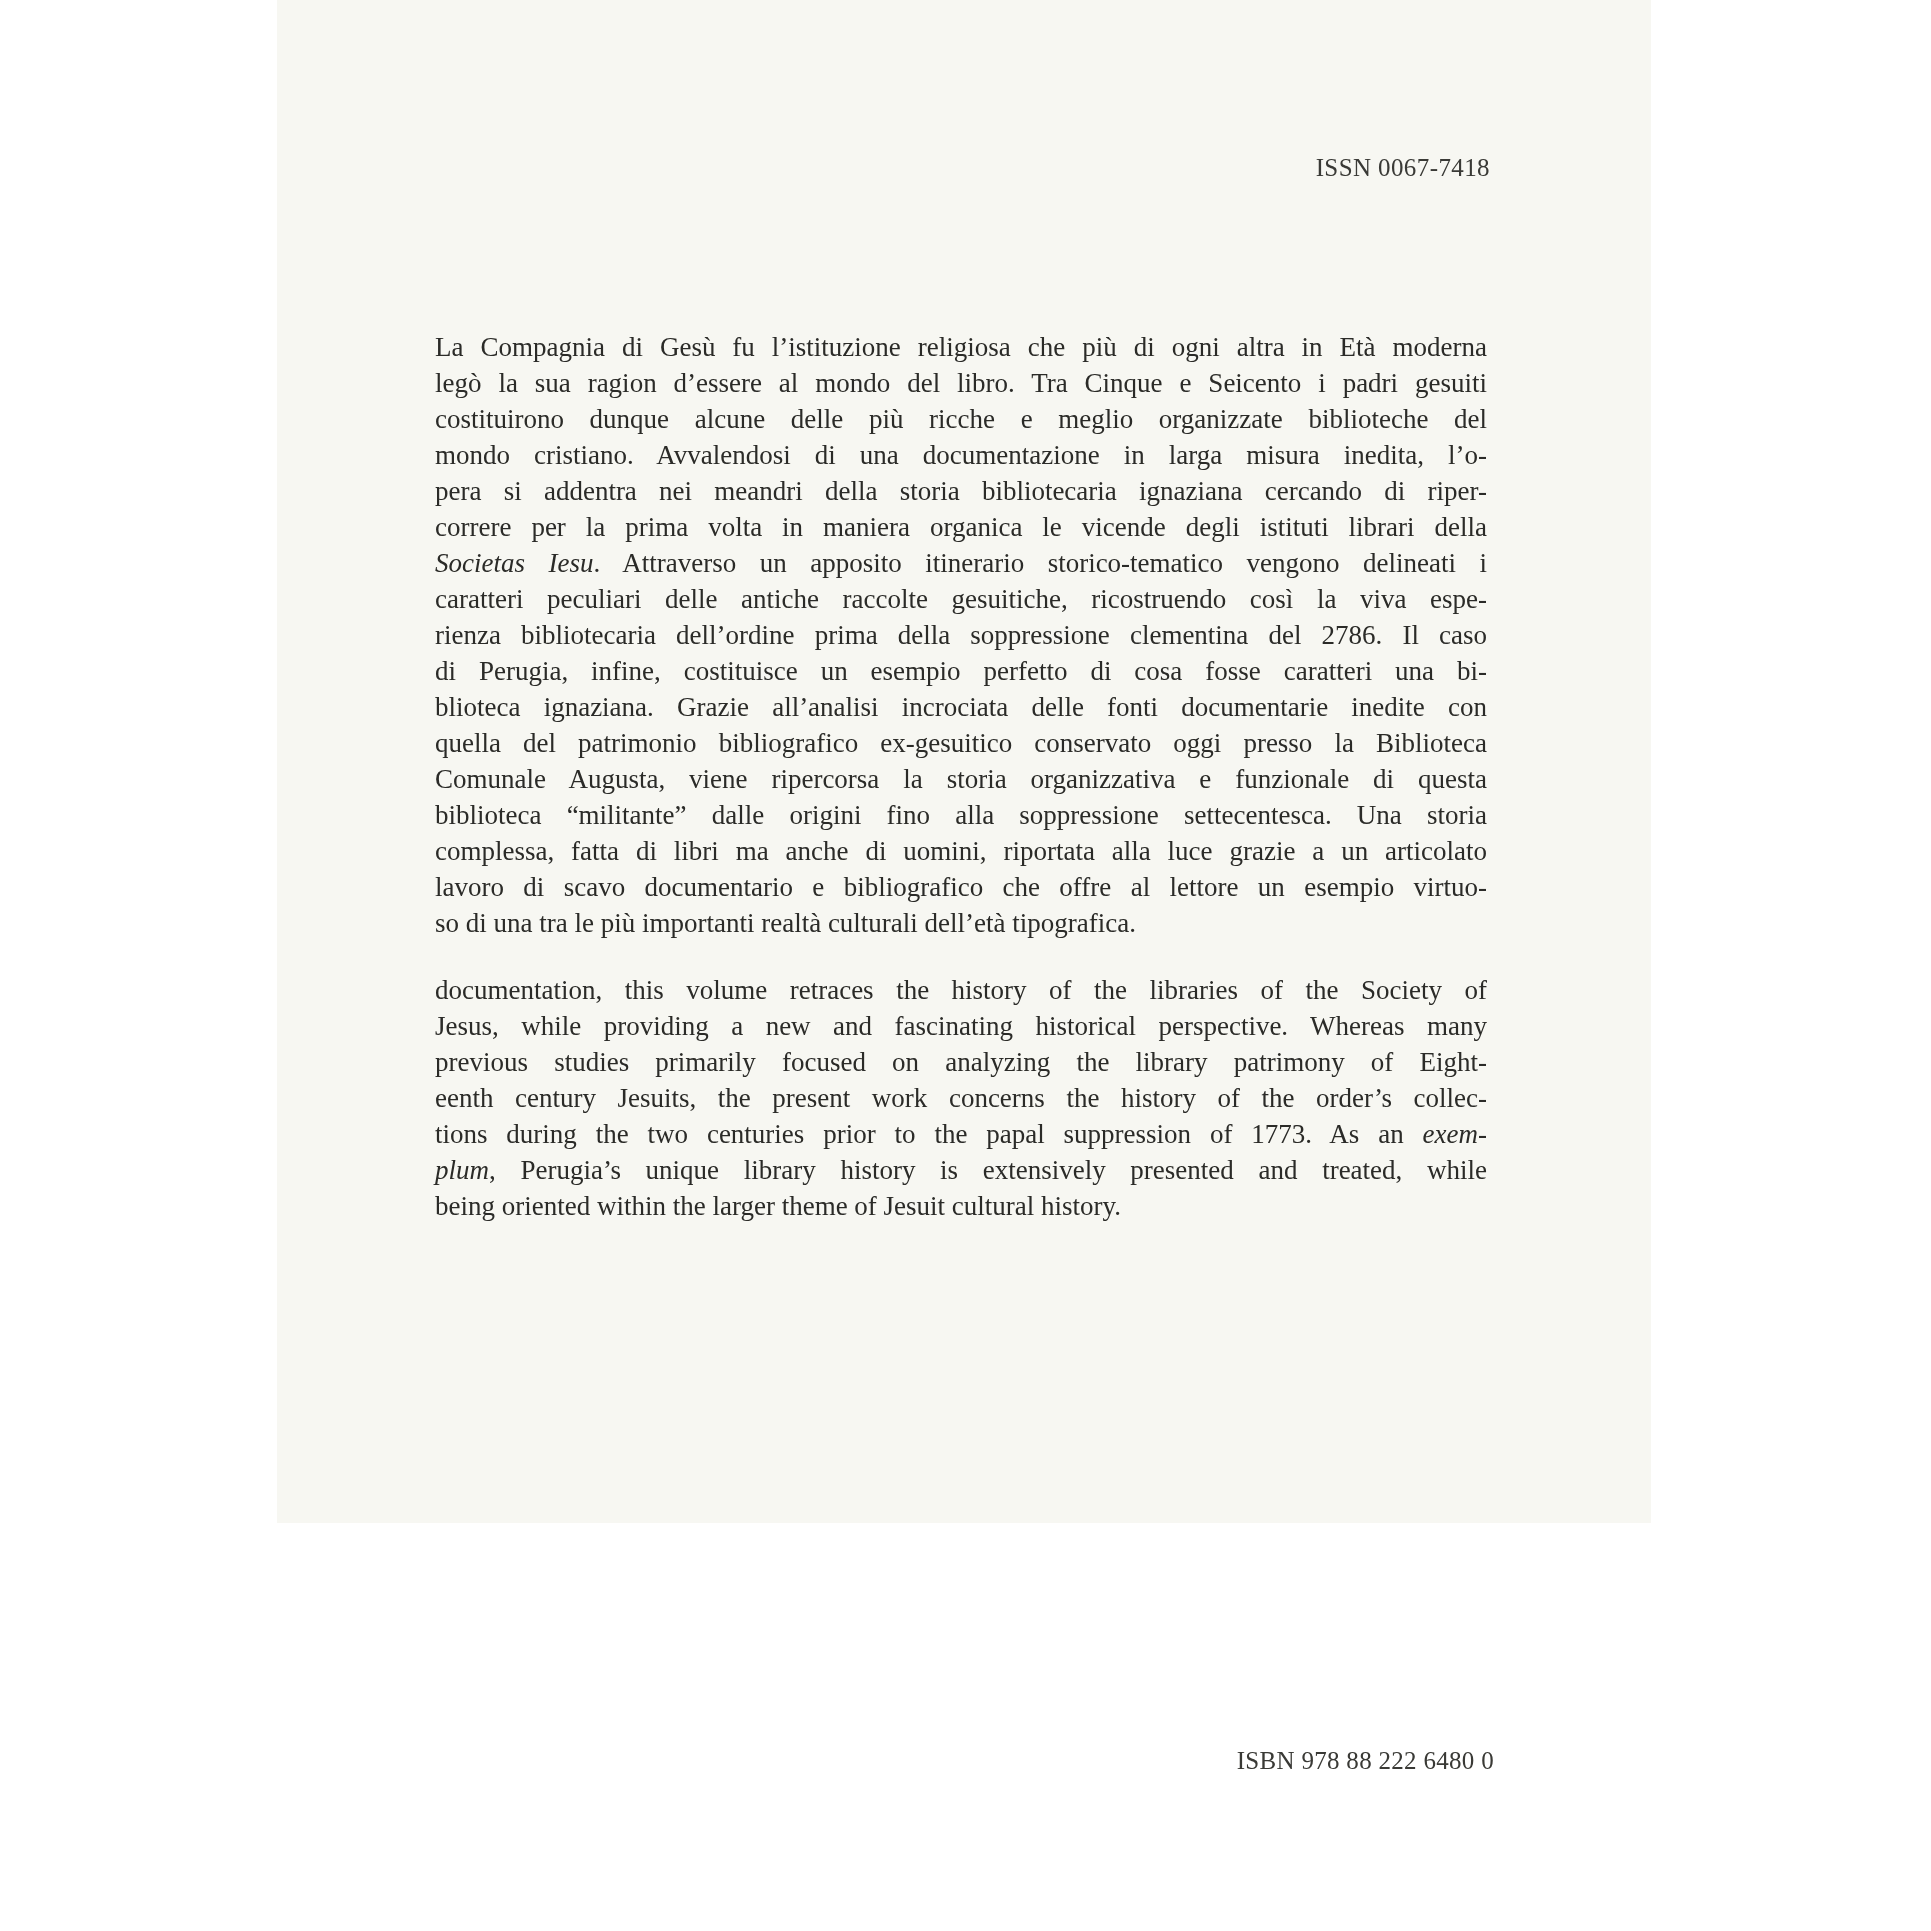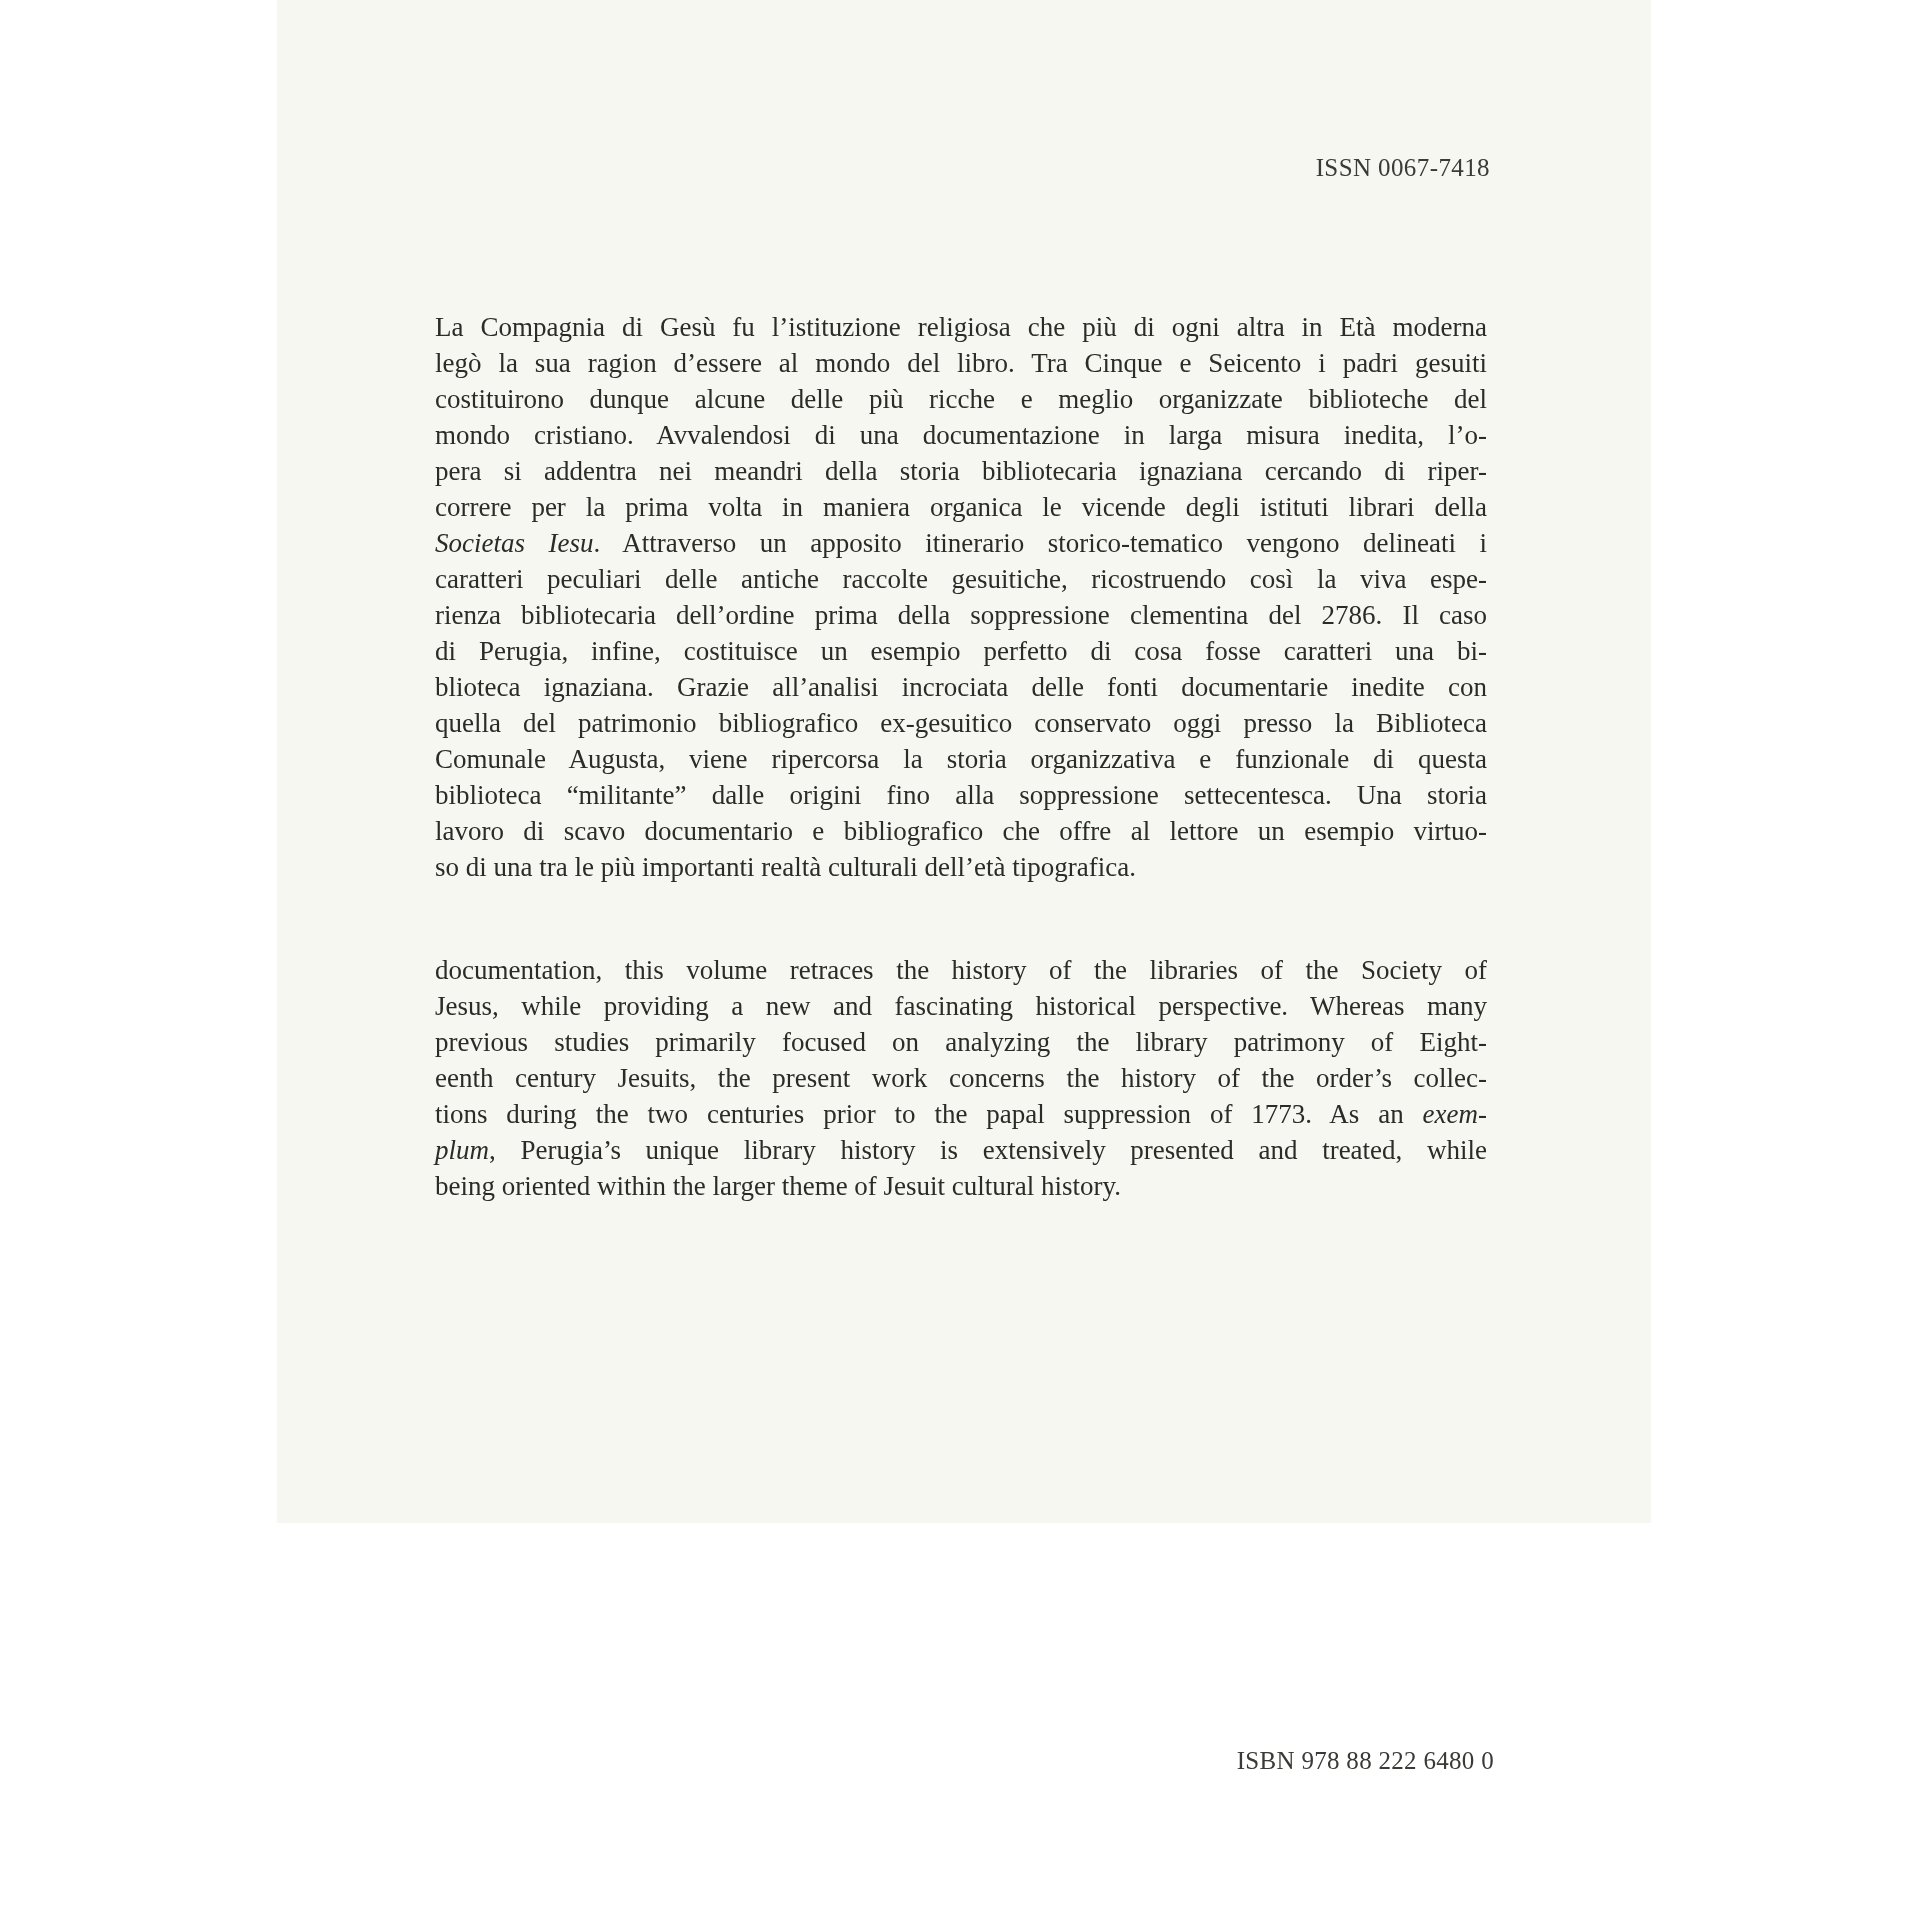--- a/index.html
+++ b/index.html
@@ -41,20 +41,21 @@
       letter-spacing: 0.3px;
       white-space: nowrap;
     }
     .blurb {
       position: absolute;
       left: 158px;
       width: 1052px;
       font-family: "Liberation Serif", "DejaVu Serif", serif;
       font-size: 27px;
       color: #2b2b28;
+      margin-top: 20px;
     }
     .blurb-it { top: 309px; }
     .blurb-en { top: 952px; }
     .line {
       display: block;
       height: 36px;
       line-height: 36px;
       text-align: justify;
       text-align-last: justify;
       white-space: nowrap;
@@ -81,20 +82,21 @@
     <div class="line" style="word-spacing: 0px;"><span>pera si addentra nei meandri della storia bibliotecaria ignaziana cercando di riper-</span></div>
     <div class="line" style="word-spacing: 0px;"><span>correre per la prima volta in maniera organica le vicende degli istituti librari della</span></div>
     <div class="line" style="word-spacing: 0px;"><span class="it">Societas Iesu</span><span>. Attraverso un apposito itinerario storico-tematico vengono delineati i</span></div>
     <div class="line" style="word-spacing: 0px;"><span>caratteri peculiari delle antiche raccolte gesuitiche, ricostruendo così la viva espe-</span></div>
     <div class="line" style="word-spacing: 0px;"><span>rienza bibliotecaria dell’ordine prima della soppressione clementina del 2786. Il caso</span></div>
     <div class="line" style="word-spacing: 0px;"><span>di Perugia, infine, costituisce un esempio perfetto di cosa fosse caratteri una bi-</span></div>
     <div class="line" style="word-spacing: 0px;"><span>blioteca ignaziana. Grazie all’analisi incrociata delle fonti documentarie inedite con</span></div>
     <div class="line" style="word-spacing: 0px;"><span>quella del patrimonio bibliografico ex-gesuitico conservato oggi presso la Biblioteca</span></div>
     <div class="line" style="word-spacing: 0px;"><span>Comunale Augusta, viene ripercorsa la storia organizzativa e funzionale di questa</span></div>
     <div class="line" style="word-spacing: 0px;"><span>biblioteca “militante” dalle origini fino alla soppressione settecentesca. Una storia</span></div>
+    <div class="line" style="word-spacing: 0px;"><span>complessa, fatta di libri ma anche di uomini, riportata alla luce grazie a un articolato</span></div>
     <div class="line" style="word-spacing: 0px;"><span>lavoro di scavo documentario e bibliografico che offre al lettore un esempio virtuo-</span></div>
     <div class="line last"><span>so di una tra le più importanti realtà culturali dell’età tipografica.</span></div>
   </div>
 
   <div class="blurb blurb-en">
     <div class="line" style="word-spacing: 0px;"><span>documentation, this volume retraces the history of the libraries of the Society of</span></div>
     <div class="line" style="word-spacing: 0px;"><span>Jesus, while providing a new and fascinating historical perspective. Whereas many</span></div>
     <div class="line" style="word-spacing: 0px;"><span>previous studies primarily focused on analyzing the library patrimony of Eight-</span></div>
     <div class="line" style="word-spacing: 0px;"><span>eenth century Jesuits, the present work concerns the history of the order’s collec-</span></div>
     <div class="line" style="word-spacing: 0px;"><span>tions during the two centuries prior to the papal suppression of 1773. As an </span><span class="it">exem-</span></div>

